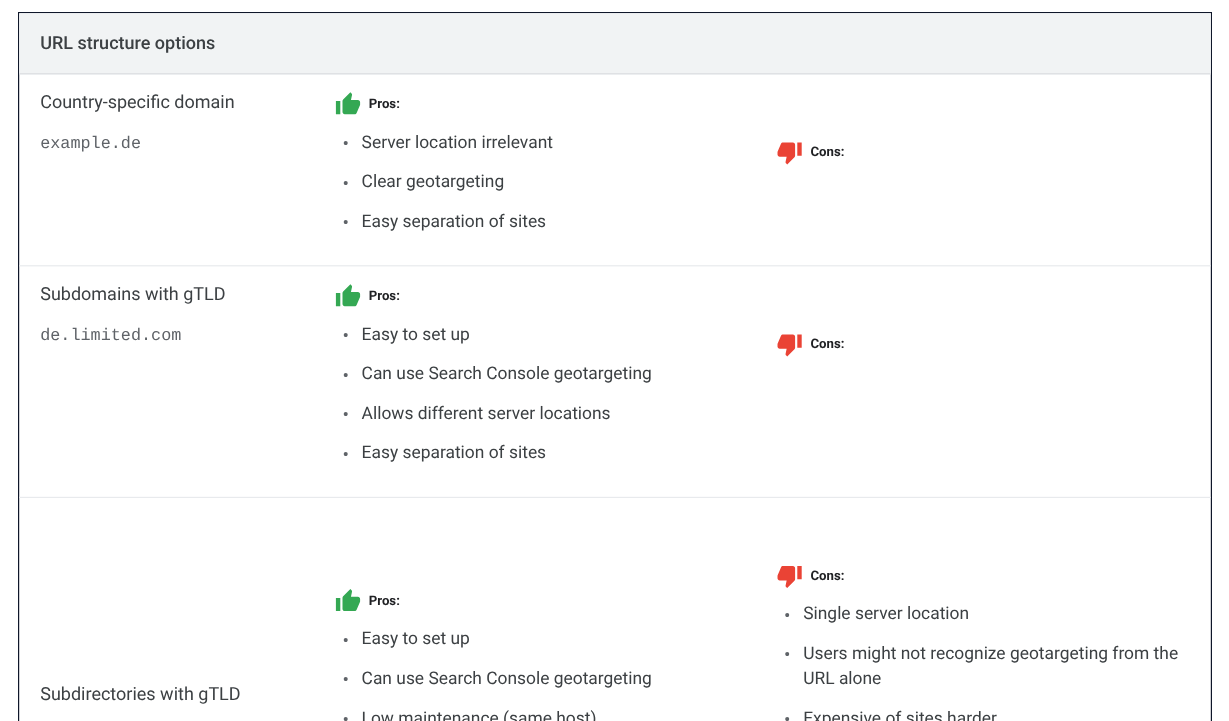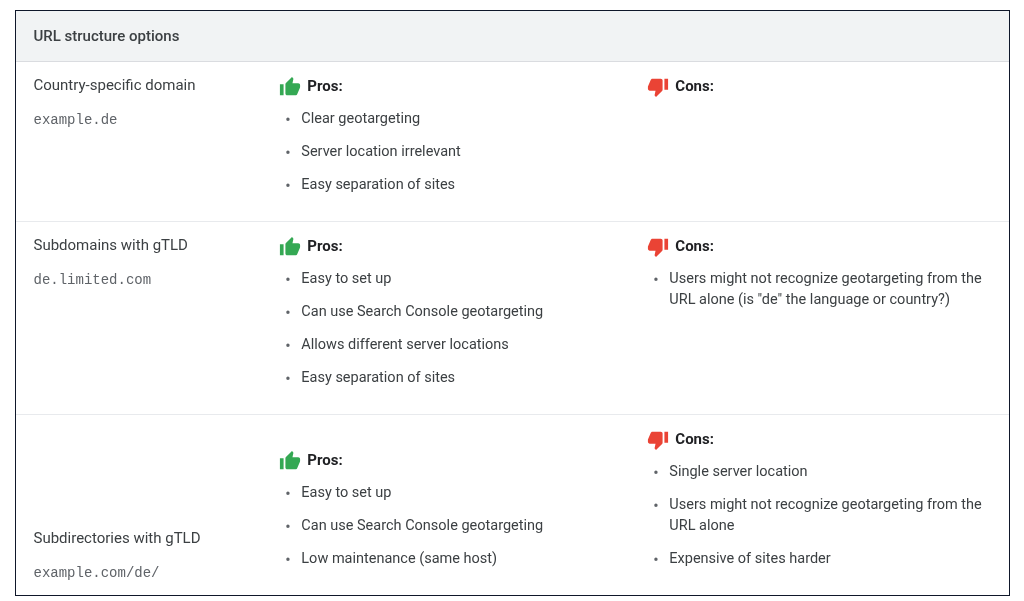--- a/index.html
+++ b/index.html
@@ -40,37 +40,38 @@
     .col-type {
       width: 25%;
       padding-right: 10px;
     }
     .col-pros {
       width: 38%;
       padding-right: 20px;
     }
     .col-cons {
       width: 37%;
+      margin-top: 40px;
     }
     .type-title {
       font-weight: 400;
       font-size: 15px;
       color: #3c4043;
       margin-bottom: 18px;
     }
     .type-example {
       font-family: Liberation Mono, monospace;
       color: #5f6368;
       font-size: 14px;
     }
     .heading {
       display: flex;
       align-items: center;
       font-weight: 700;
-      font-size: 15px;
+      font-size: 11px;
       color: #202124;
       margin-bottom: 12px;
     }
     .icon-box {
       width: 22px;
       height: 20px;
       margin-right: 6px;
       flex-shrink: 0;
     }
     ul {
@@ -105,22 +106,22 @@
           <div class="type-example">example.de</div>
         </div>
         <div class="col-pros">
           <div class="heading">
             <span class="icon-box"><svg viewBox="0 0 24 24" fill="#34a853">
                 <path d="M1 21h4V9H1v12zm22-11c0-1.1-.9-2-2-2h-6.31l.95-4.57.03-.32c0-.41-.17-.79-.44-1.06L14.17 1 7.59 7.59C7.22 7.95 7 8.45 7 9v10c0 1.1.9 2 2 2h9c.83 0 1.54-.5 1.84-1.22l3.02-7.05c.09-.23.14-.47.14-.73v-2z"></path>
               </svg></span>
             <span>Pros:</span>
           </div>
           <ul>
+            <li>Server location irrelevant</li>
             <li>Clear geotargeting</li>
-            <li>Server location irrelevant</li>
             <li>Easy separation of sites</li>
           </ul>
         </div>
         <div class="col-cons">
           <div class="heading">
             <span class="icon-box"><svg viewBox="0 0 24 24" fill="#ea4335">
                 <path d="M15 3H6c-.83 0-1.54.5-1.84 1.22l-3.02 7.05c-.09.23-.14.47-.14.73v2c0 1.1.9 2 2 2h6.31l-.95 4.57-.03.32c0 .41.17.79.44 1.06L9.83 23l6.59-6.59c.36-.36.58-.86.58-1.41V5c0-1.1-.9-2-2-2zm4 0v12h4V3h-4z"></path>
               </svg></span>
             <span>Cons:</span>
           </div>
@@ -145,23 +146,20 @@
             <li>Easy separation of sites</li>
           </ul>
         </div>
         <div class="col-cons">
           <div class="heading">
             <span class="icon-box"><svg viewBox="0 0 24 24" fill="#ea4335">
                 <path d="M15 3H6c-.83 0-1.54.5-1.84 1.22l-3.02 7.05c-.09.23-.14.47-.14.73v2c0 1.1.9 2 2 2h6.31l-.95 4.57-.03.32c0 .41.17.79.44 1.06L9.83 23l6.59-6.59c.36-.36.58-.86.58-1.41V5c0-1.1-.9-2-2-2zm4 0v12h4V3h-4z"></path>
               </svg></span>
             <span>Cons:</span>
           </div>
-          <ul>
-            <li>Users might not recognize geotargeting from the URL alone (is "de" the language or country?)</li>
-          </ul>
         </div>
       </div>
       <div class="table-row">
         <div class="col-type">
           <div class="type-title">Subdirectories with gTLD</div>
           <div class="type-example">example.com/de/</div>
         </div>
         <div class="col-pros">
           <div class="heading">
             <span class="icon-box"><svg viewBox="0 0 24 24" fill="#34a853">

